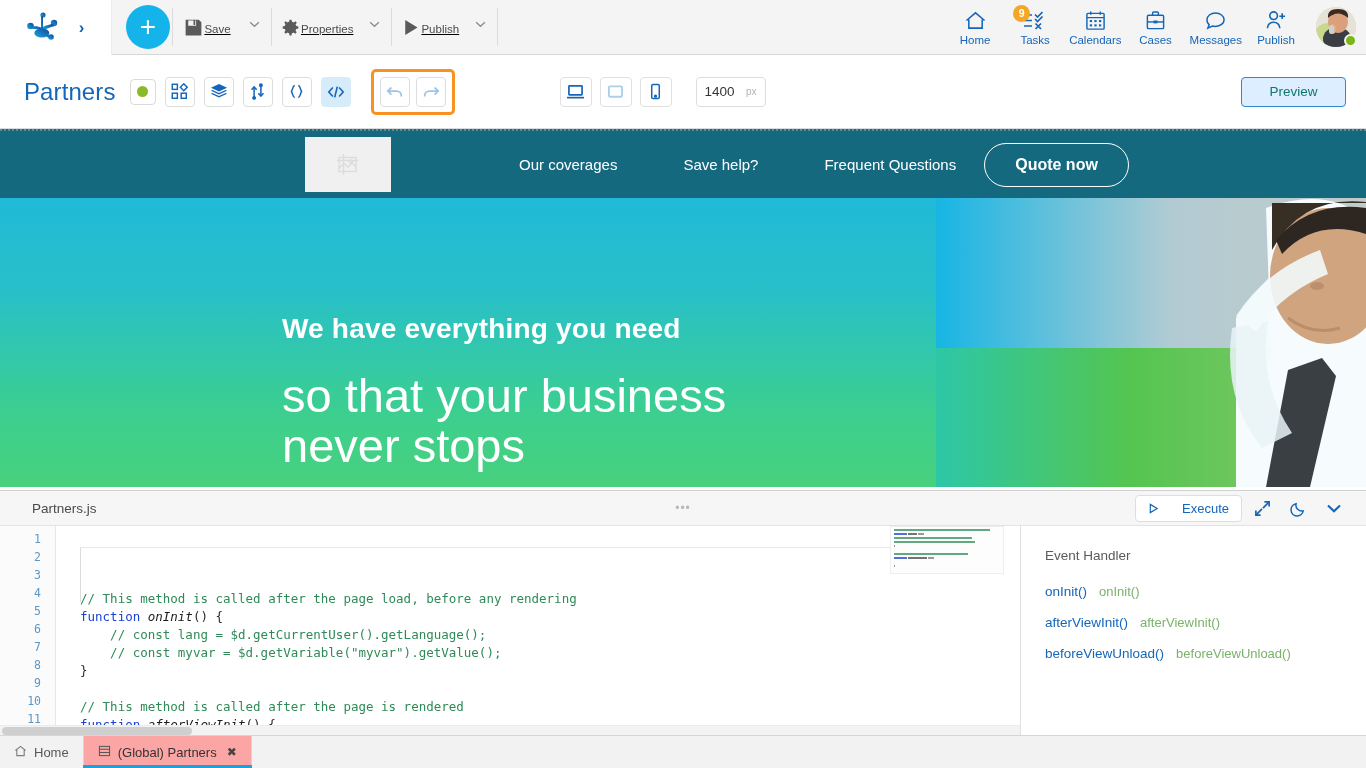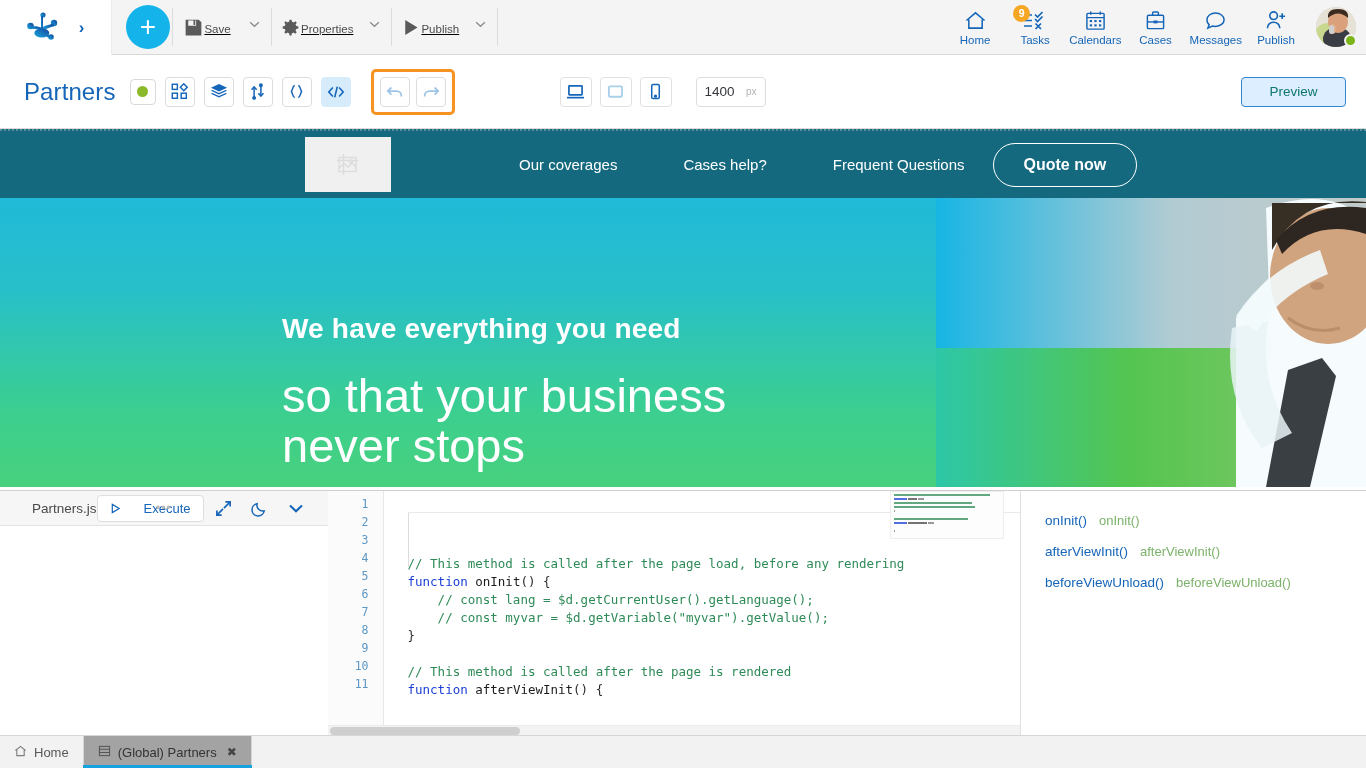--- a/index.html
+++ b/index.html
@@ -176,21 +176,21 @@
     color: #ffffff; font-size: 47px; font-weight: normal;
     line-height: 1.06; margin-top: 26px;
   }
 
   
   .editor-wrap {
     position: absolute; left: 0; top: 490px;
     width: 100%; height: 245px;
     background: #ffffff;
     border-top: 1px solid #d0d0d0;
-    display: flex; flex-direction: row;
+    display: flex; flex-direction: column;
   }
   .editor-head {
     height: 35px; background: #f6f6f6; border-bottom: 1px solid #e3e3e3;
     display: flex; align-items: center; position: relative;
   }
   .editor-filename { font-size: 13.5px; color: #4a4a4a; margin-left: 32px; }
   .grip {
     position: absolute; left: 50%; top: 50%; transform: translate(-50%,-50%);
     color: #b9b9b9; letter-spacing: 1px; font-size: 12px; cursor: grab;
   }
@@ -217,21 +217,21 @@
     font-family: "DejaVu Sans Mono", monospace; font-size: 11.5px; color: #5d97c4;
   }
   .code-lines {
     flex: 1; padding-top: 4px; padding-left: 24px; position: relative;
     font-family: "DejaVu Sans Mono", monospace; font-size: 12.5px;
     white-space: pre;
   }
   .code-lines .ln { height: 18px; line-height: 18px; }
   .tok-comment { color: #2e8b57; }
   .tok-kw { color: #1a3fd4; }
-  .tok-fn { color: #1c1c1c; }
+  .tok-fn { color: #1c1c1c; font-style: italic; }
   .tok-plain { color: #2b2b2b; }
   .indent-guide {
     position: absolute; left: 24px; top: 22px; width: 1px; height: 54px; background: #dcdcdc;
   }
   .cursor-line-underline {
     position: absolute; left: 24px; top: 21px; width: 880px; height: 1px; background: #e9e9e9;
   }
   .minimap {
     position: absolute; right: 16px; top: 0px;
     width: 114px; height: 48px;
@@ -263,21 +263,21 @@
     position: absolute; left: 0; bottom: 0; width: 100%; height: 33px;
     background: #f2f2f2; border-top: 1px solid #d6d6d6;
     display: flex; align-items: stretch;
   }
   .tab {
     display: flex; align-items: center; gap: 7px;
     padding: 0 14px; font-size: 13px; color: #585858; cursor: pointer;
     background: transparent;
   }
   .tab.active {
-    background: #a3a3a3; color: #333; border-left: 1px solid #d6d6d6; border-right: 1px solid #d6d6d6;
+    background: #fca5a5; color: #333; border-left: 1px solid #d6d6d6; border-right: 1px solid #d6d6d6;
     position: relative;
   }
   .tab.active::after {
     content: ""; position: absolute; left: -1px; right: -1px; bottom: -1px; height: 4px;
     background: #17a2e0;
   }
   .tab-close { color: #444; font-size: 12px; margin-left: 3px; }
   .tabbar-rest { flex: 1; border-left: 0; }
 </style>
 </head>
@@ -585,21 +585,21 @@
     <div class="site-logo-box">
       <svg width="26" height="26" viewBox="0 0 26 26" fill="none" stroke="#dcdcdc" stroke-width="1.4">
         <rect x="4" y="5.5" width="17" height="14"></rect>
         <path d="M4 16 L9 11.5 L13 15 L17 11 L21 15"></path>
         <circle cx="16" cy="9.5" r="1.5"></circle>
         <path d="M8.5 2 V23 M2 8.5 H23"></path>
       </svg>
     </div>
     <div class="site-links">
       <span class="site-link">Our coverages</span>
-      <span class="site-link">Cases help?</span>
+      <span class="site-link">Save help?</span>
       <span class="site-link">Frequent Questions</span>
     </div>
     <div class="quote-btn">Quote now</div>
   </div>
 
   <div class="hero-text">
     <div class="hero-kicker">We have everything you need</div>
     <div class="hero-head">
       <div>so that your business</div>
       <div>never stops</div>
@@ -694,20 +694,21 @@
           </div>
           <div class="mm-row" style="display: flex; gap: 1px;"></div>
         </div>
 
       <div class="h-scroll">
         <div class="thumb"></div>
       </div>
     </div>
 
     <div class="event-panel">
+      <div class="ev-title">Event Handler</div>
       <div class="ev-row">
         <span class="ev-name">onInit()</span>
         <span class="ev-alias">onInit()</span>
       </div>
       <div class="ev-row">
         <span class="ev-name">afterViewInit()</span>
         <span class="ev-alias">afterViewInit()</span>
       </div>
       <div class="ev-row">
         <span class="ev-name">beforeViewUnload()</span>

